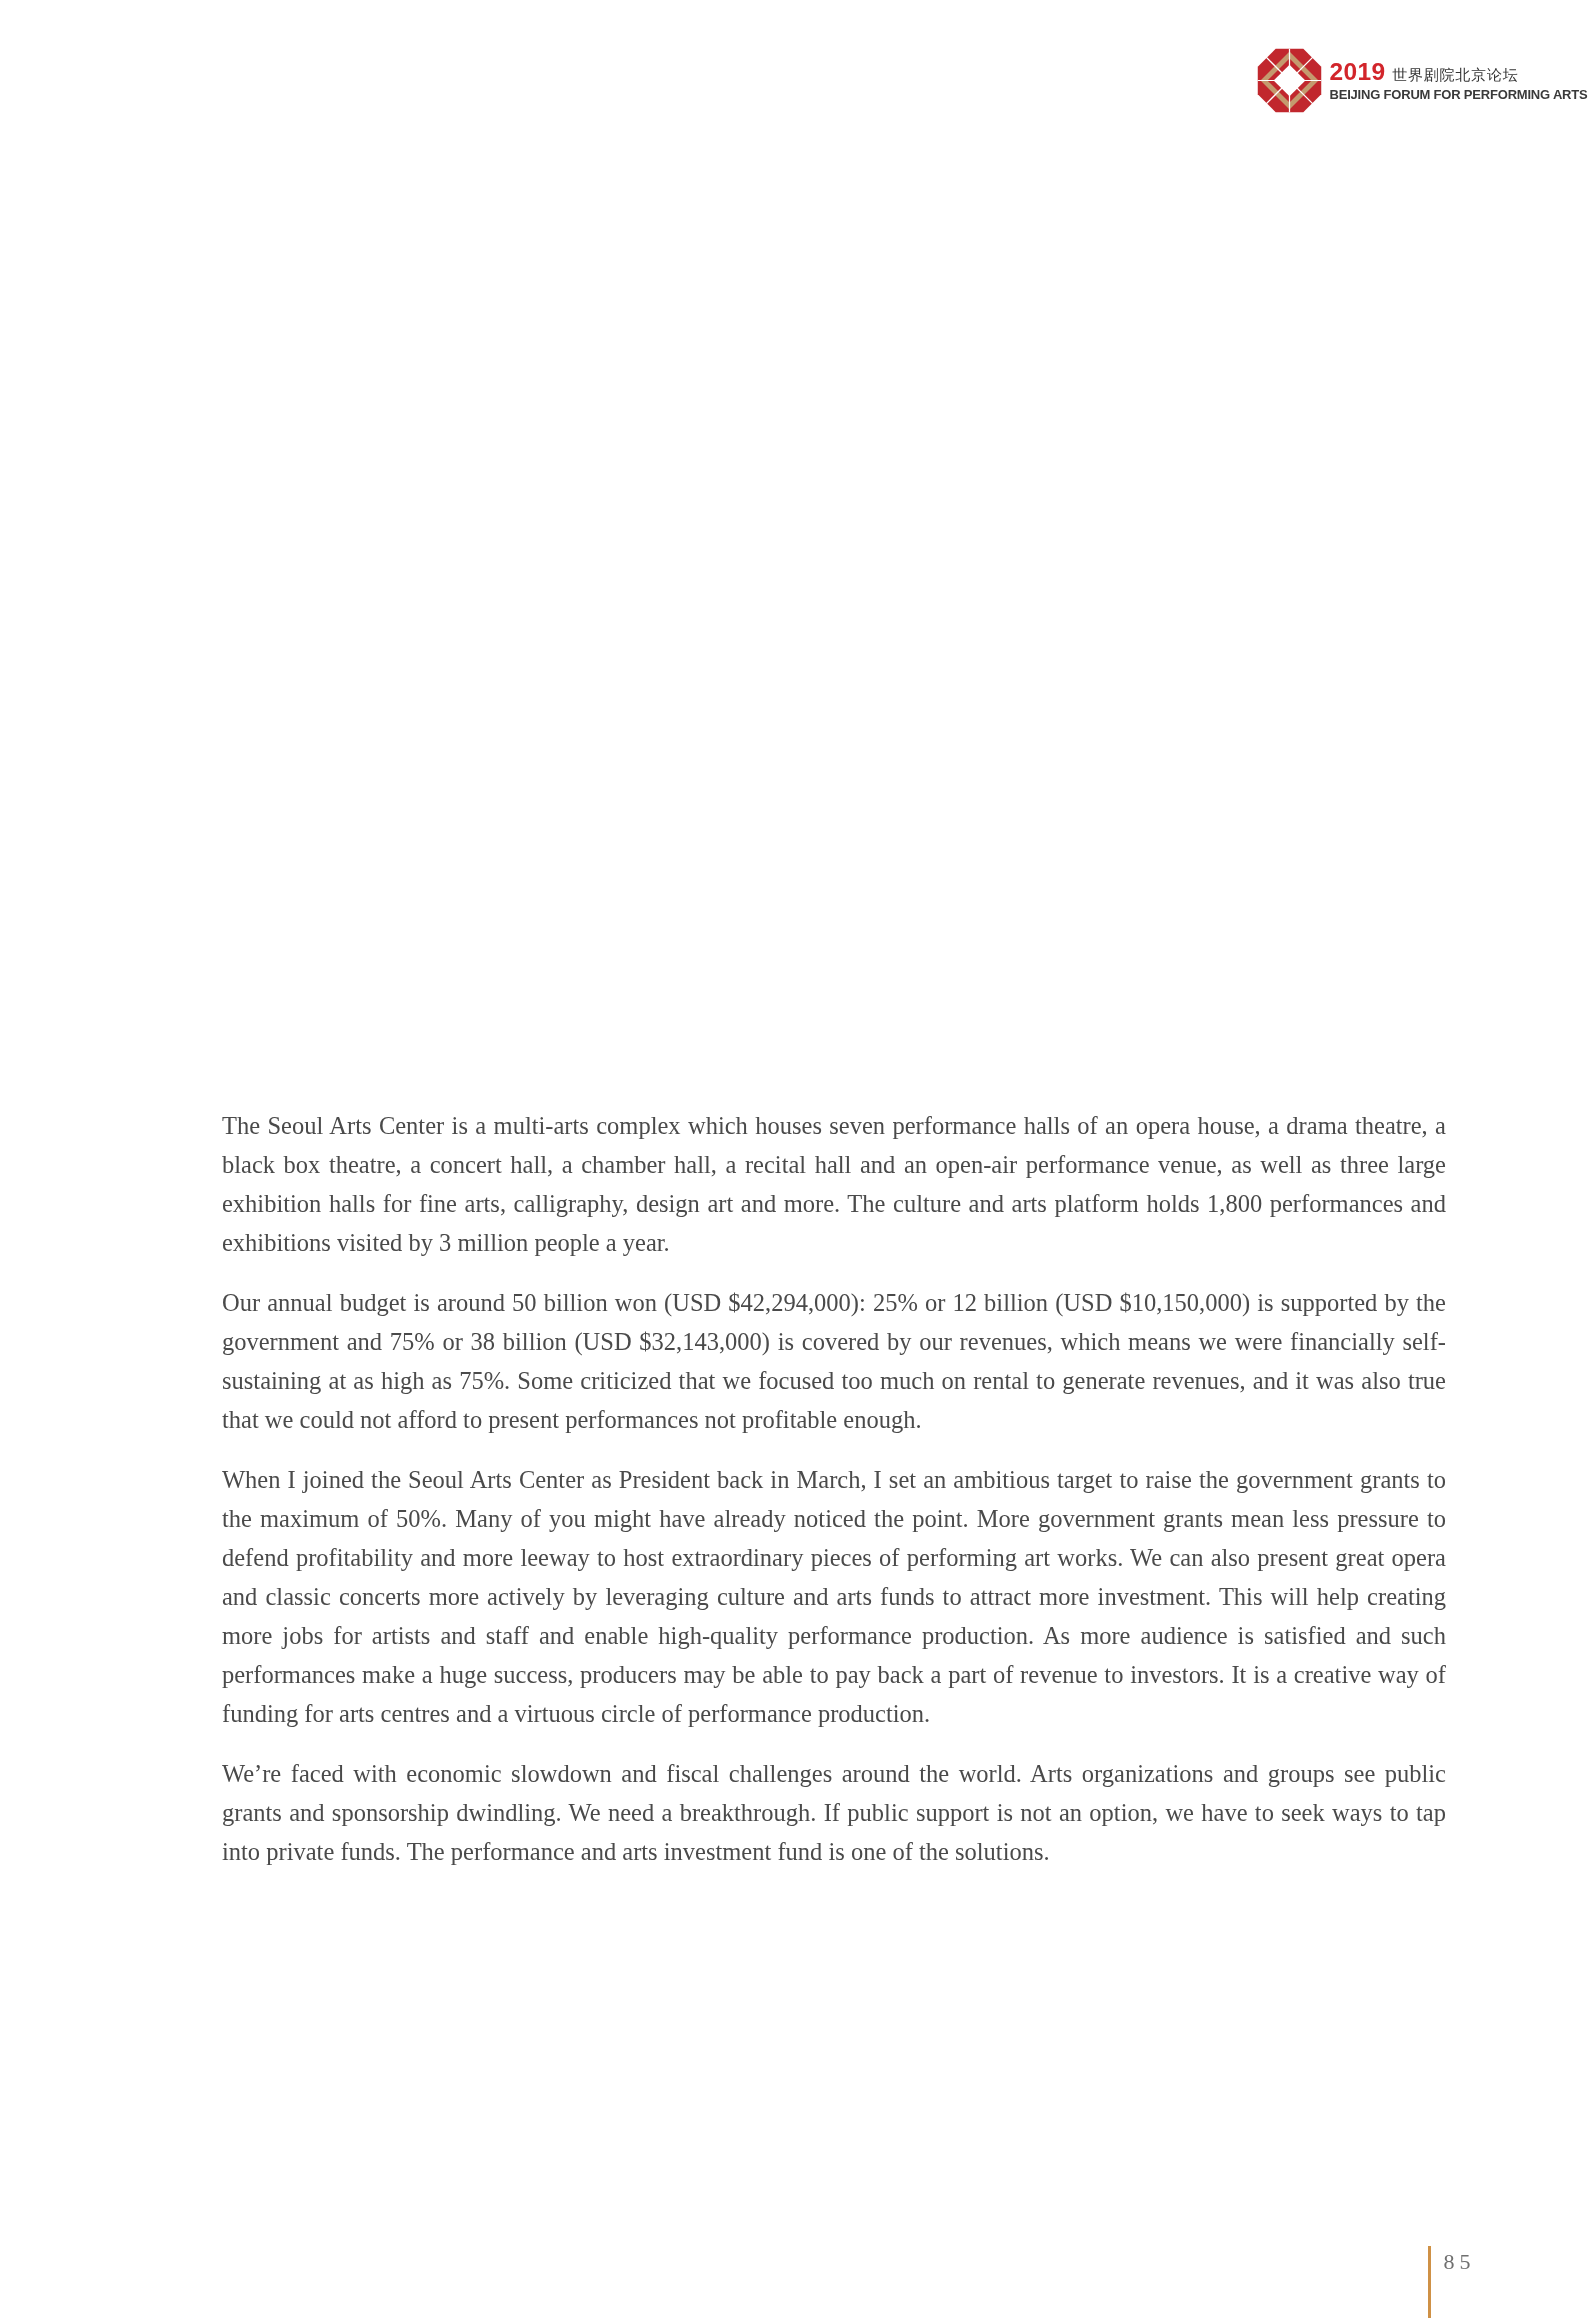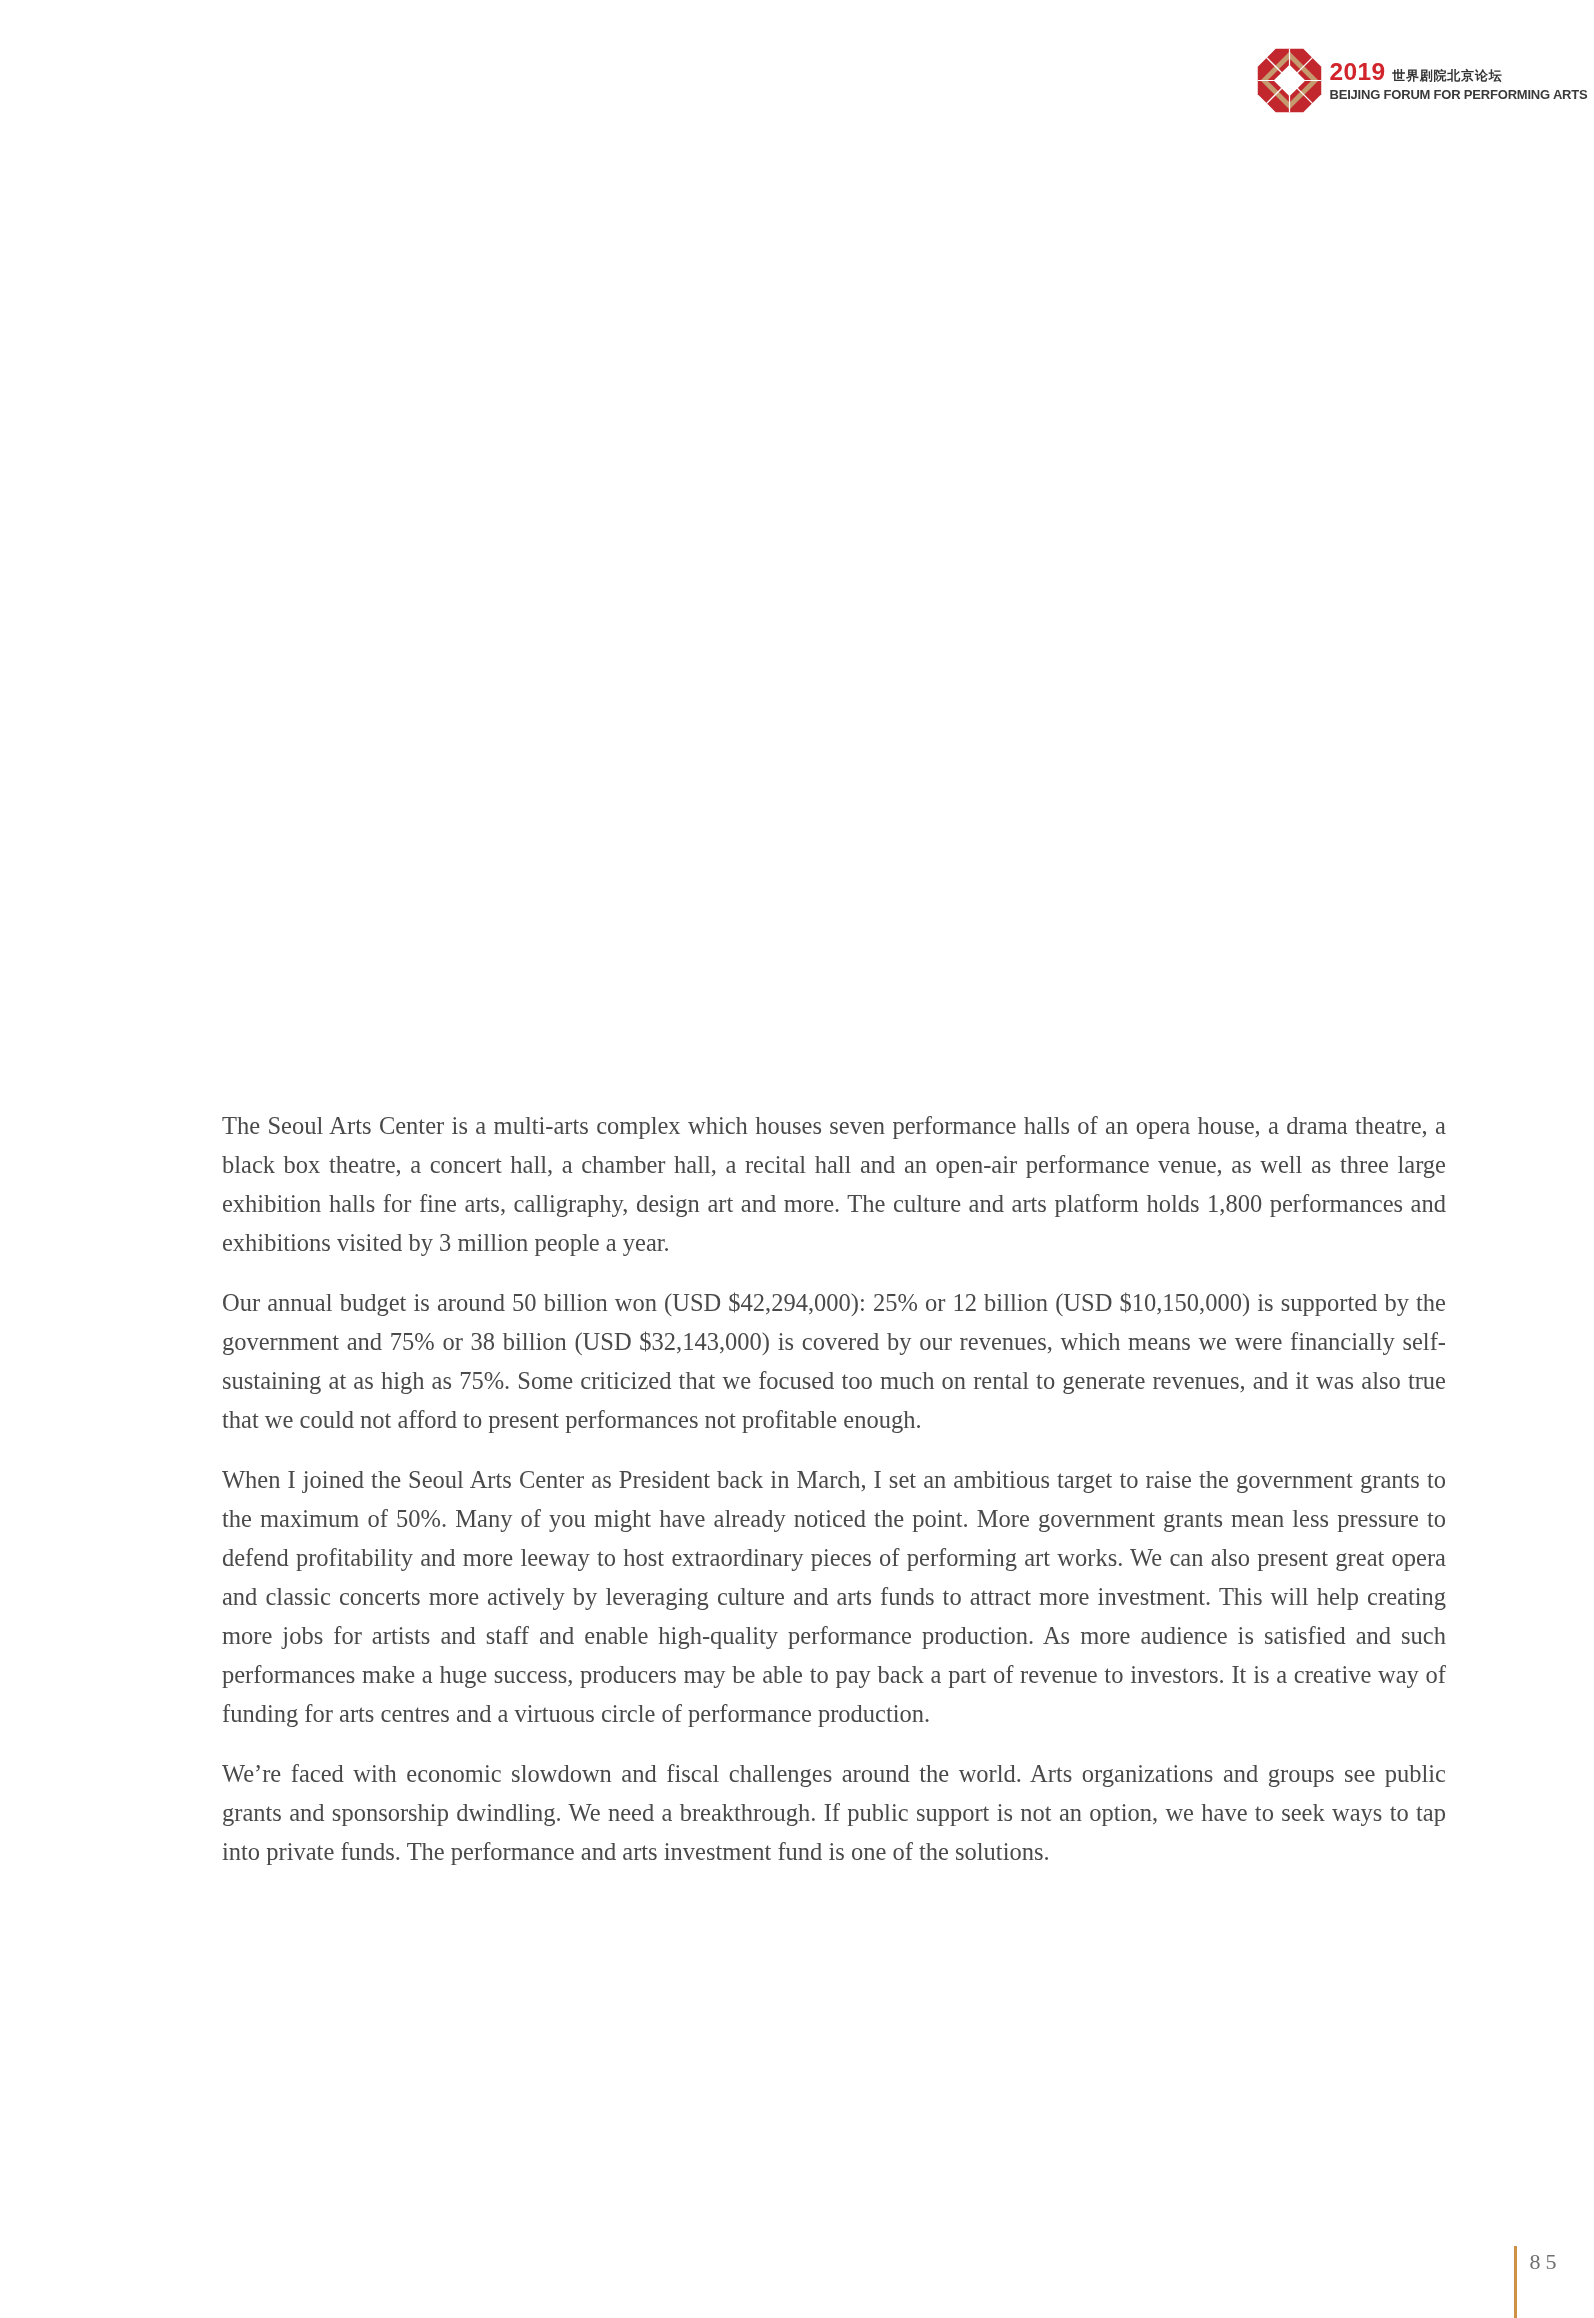--- a/index.html
+++ b/index.html
@@ -31,22 +31,22 @@
   }
   .logo-year {
     font-family: "Liberation Sans", sans-serif;
     font-weight: bold;
     font-size: 24.5px;
     color: #d2252b;
     letter-spacing: 0.4px;
   }
   .logo-title-cn {
     font-family: "DejaVu Sans", sans-serif;
-    font-weight: bold;
-    font-size: 13px;
+    font-weight: normal;
+    font-size: 15px;
     color: #333333;
     letter-spacing: 0.8px;
   }
   .logo-subtitle {
     font-family: "Liberation Sans", sans-serif;
     font-weight: bold;
     font-size: 13px;
     letter-spacing: -0.2px;
     color: #3a3a3a;
     margin-top: 2.5px;
@@ -66,21 +66,21 @@
     line-height: 39px;
     color: #4a4a4a;
     text-align: justify;
     margin: 0 0 21px 0;
   }
   .text-block p:last-child { margin-bottom: 13px; }
 
   
   .footer {
     position: absolute;
-    left: 1514px;
+    left: 1428px;
     top: 2246px;
     height: 73px;
     display: flex;
     align-items: flex-start;
   }
   .footer-rule {
     width: 2.5px;
     height: 73px;
     background: #cf9146;
     margin-right: 13px;

